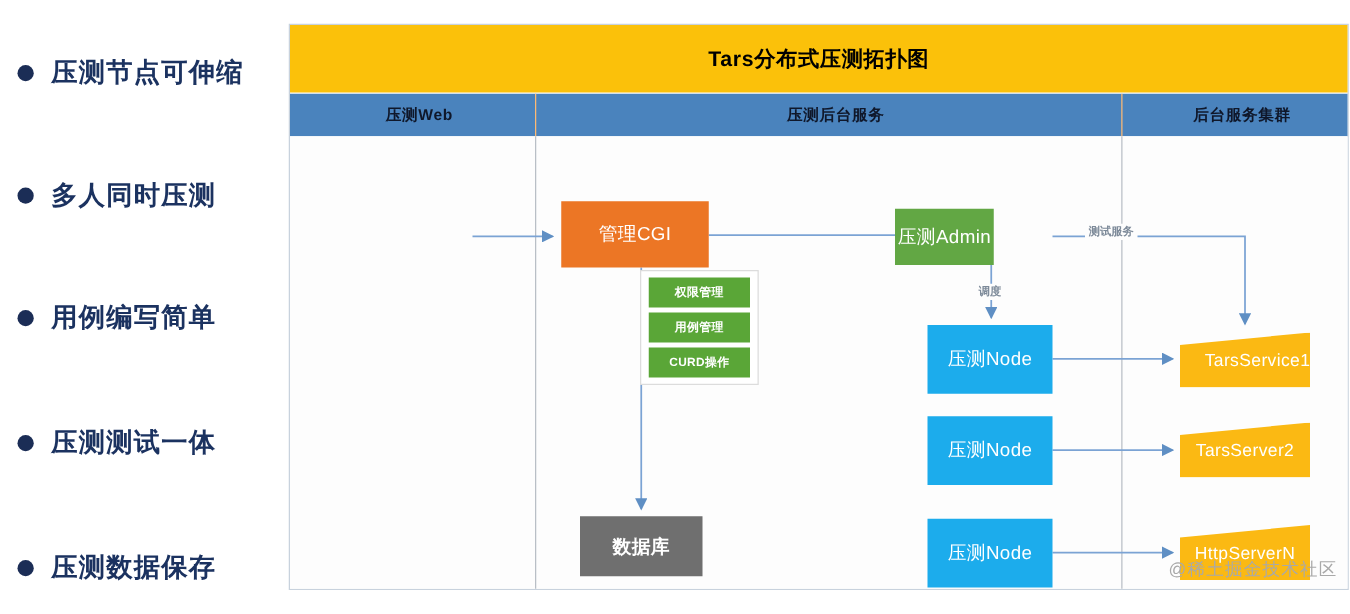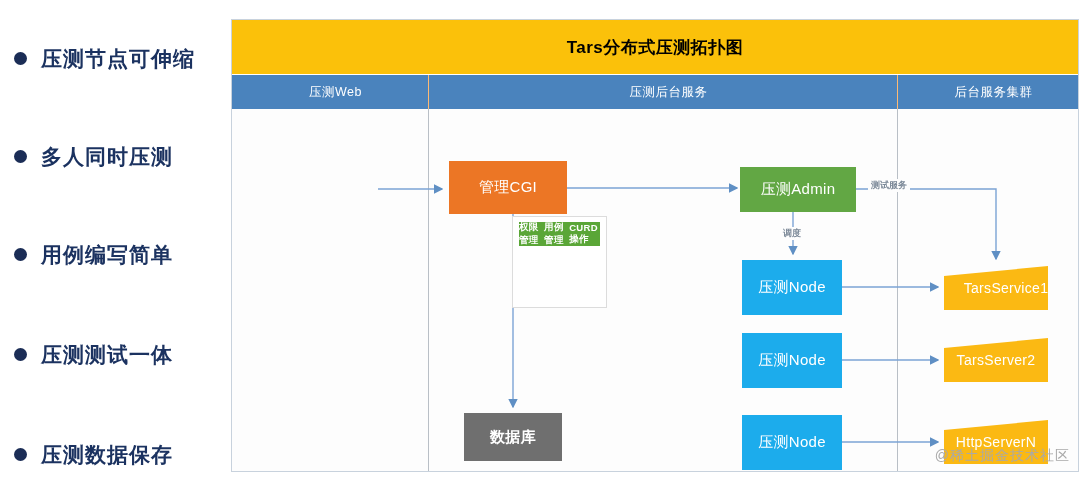--- a/index.html
+++ b/index.html
@@ -36,21 +36,21 @@
   }
   #diagram-title{
     color:#000000;font-size:17px;font-weight:bold;letter-spacing:.5px;
   }
   #column-header-bar{
     position:absolute;left:0;top:55px;width:100%;height:34px;
     background:#4a83bd;display:flex;
   }
   .col-head{
     display:flex;align-items:center;justify-content:center;
-    color:#ffffff;font-size:12.5px;font-weight:normal;letter-spacing:.5px;
+    color:#0f172a;font-size:12.5px;font-weight:bold;letter-spacing:.5px;
     box-sizing:border-box;
     padding-left:11px;
   }
   .col-head + .col-head{border-left:1px solid #fdba74;}
   #col-head-0{width:196px;}
   #col-head-1{width:469px;}
   #col-head-2{flex:1;}
   #canvas{
     position:absolute;left:0;top:89px;width:100%;height:362px;
     background:#fdfdfd;
@@ -73,33 +73,33 @@
     clip-path:polygon(17px 0,100% 0,100% 100%,0 100%,0 13px);
     font-size:15px;
   }
   #node-cgi{
     left:217px;top:52px;width:118px;height:53px;background:#ec7625;
   }
   #green-group{
     position:absolute;left:280px;top:107px;width:95px;height:92px;
     background:#ffffff;border:1px solid #dcdcdc;
     padding:5px 6px;box-sizing:border-box;
-    display:flex;flex-direction:row;justify-content:space-between;
+    display:flex;flex-direction:column;justify-content:space-between;
   }
   .green-item{
     height:24px;background:#5aa637;color:#ffffff;
     display:flex;align-items:center;justify-content:center;
     font-size:9.5px;font-weight:bold;letter-spacing:.3px;
   }
   #node-db{
     left:232px;top:304px;width:98px;height:48px;background:#6f6f6f;
     font-size:15px;font-weight:bold;
   }
   #node-admin{
-    left:508px;top:58px;width:116px;height:45px;background:#62a744;
+    left:484px;top:58px;width:79px;height:45px;background:#62a744;
   }
   .node-worker{
     left:510px;width:100px;height:55px;background:#1cacec;
   }
   #node-worker-1{top:151px;}
   #node-worker-2{top:224px;}
   #node-worker-3{top:306px;}
   .node-target{
     left:712px;width:104px;height:44px;background:#fbb913;
     font-size:14px;

